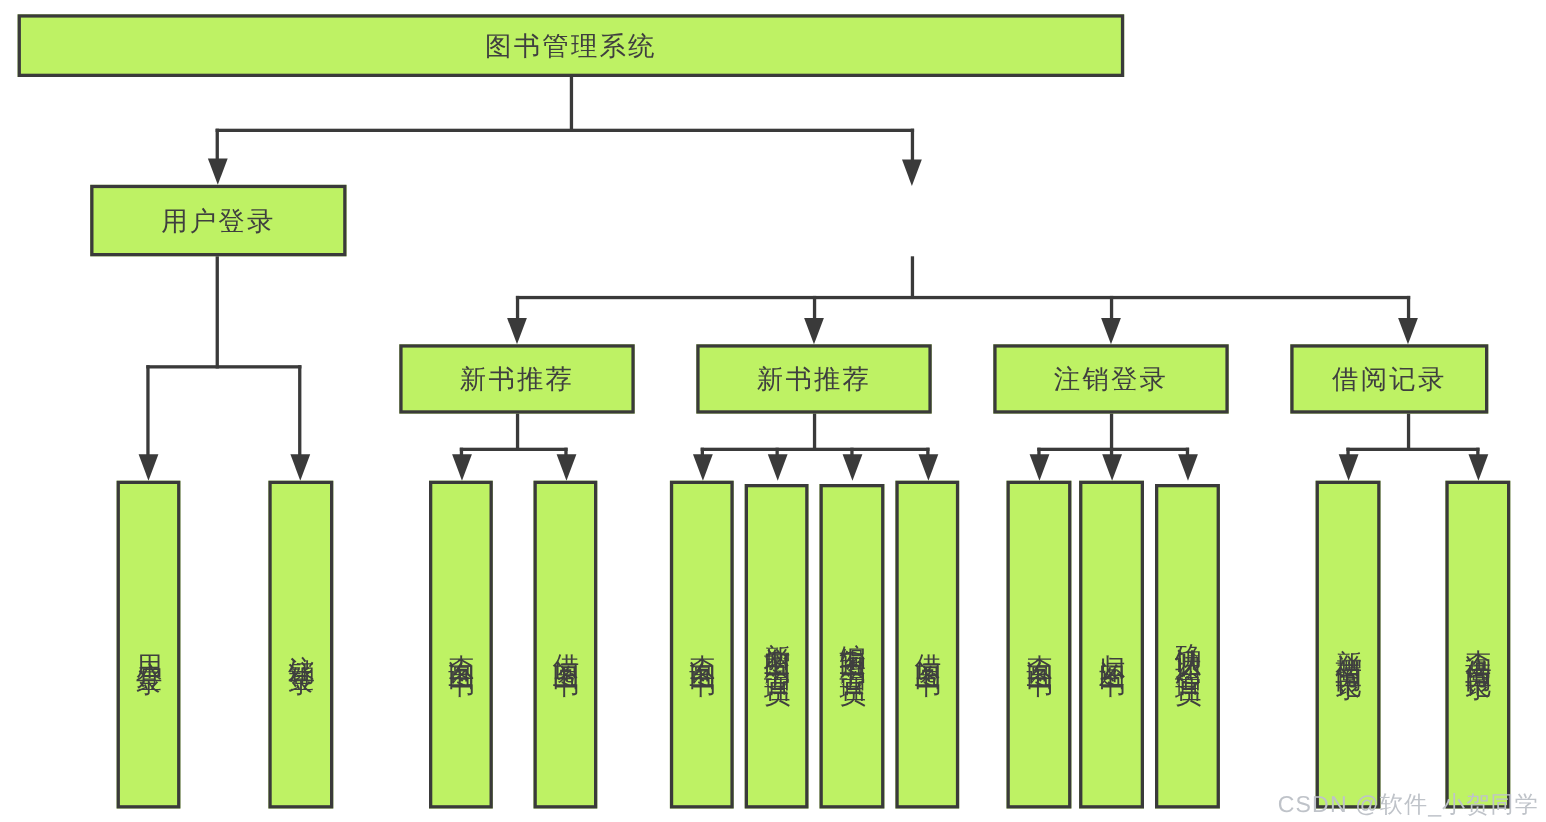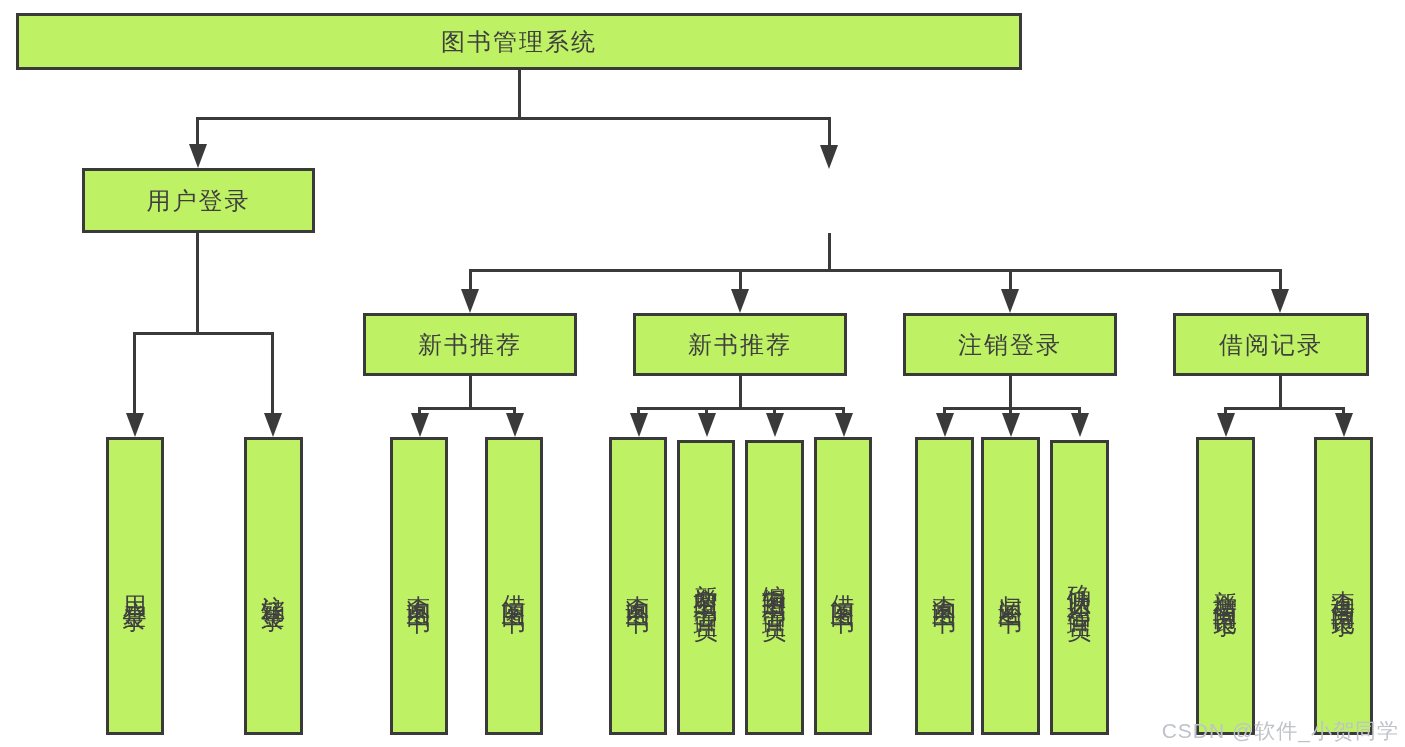--- a/index.html
+++ b/index.html
@@ -68,21 +68,21 @@
 
   <div class="box" style="left:363px; top:313px; width:214px; height:63px;">
     <span class="h-label">新书推荐</span>
   </div>
   <div class="box" style="left:633px; top:313px; width:214px; height:63px;">
     <span class="h-label">新书推荐</span>
   </div>
   <div class="box" style="left:903px; top:313px; width:214px; height:63px;">
     <span class="h-label">注销登录</span>
   </div>
-  <div class="box" style="left:1173px; top:313px; width:196px; height:63px;">
+  <div class="box" style="left:1173px; top:313px; width:180px; height:63px;">
     <span class="h-label">借阅记录</span>
   </div>
 
   <div class="line" style="left:469px; top:376px; width:3px; height:34px;"></div>
   <div class="line" style="left:418px; top:407px; width:98px; height:3px;"></div>
   <div class="line" style="left:418px; top:407px; width:3px; height:10px;"></div>
   <div class="arrow" style="left:411px; top:413px;"></div>
   <div class="line" style="left:513px; top:407px; width:3px; height:10px;"></div>
   <div class="arrow" style="left:506px; top:413px;"></div>
 

